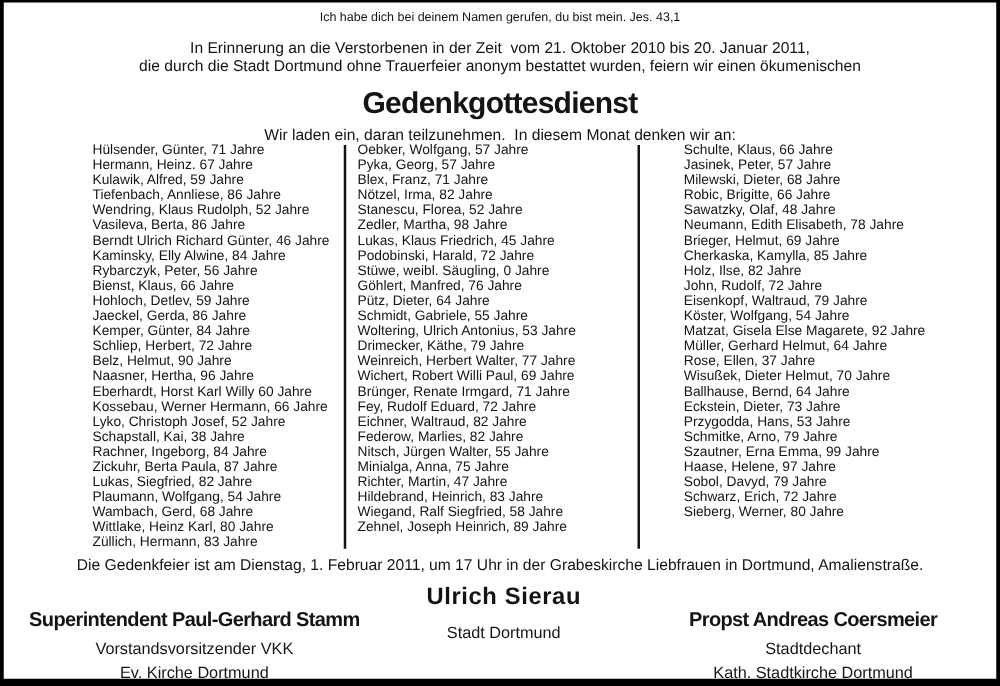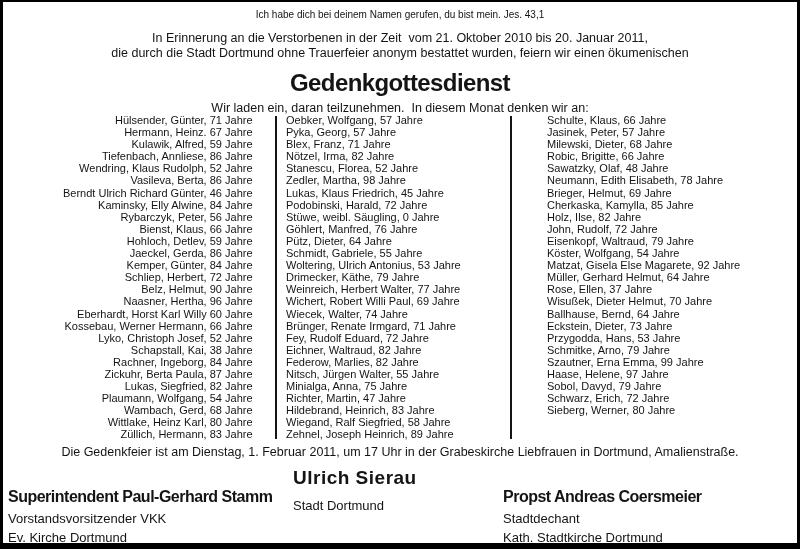--- a/index.html
+++ b/index.html
@@ -23,41 +23,41 @@
   .title { margin-top: 8px; font-size: 24px; font-weight: bold; letter-spacing: -0.6px; text-align: center; }
   .invitation { margin-top: 4px; font-size: 12.5px; }
 
   .names-col {
     position: absolute;
     top: 112px;
     font-size: 11px;
     line-height: 12.1px;
     white-space: nowrap;
   }
-  .col-1 { left: 60px; text-align: right; }
+  .col-1 { left: 71px; }
   .col-2 { left: 283px; }
   .col-3 { left: 544px; }
   .v-divider {
     position: absolute;
     top: 114px;
     height: 323px;
     width: 2px;
     background: #141414;
   }
   .div-1 { left: 272px; }
   .div-2 { left: 507px; }
 
   .ceremony {
     position: absolute;
     top: 443px;
     left: 0; right: 0;
     text-align: center;
     font-size: 12.5px;
   }
-  .sig { position: absolute; text-align: left; }
+  .sig { position: absolute; text-align: center; }
   .sig-center { top: 464px; left: 290px; width: 220px; }
   .sig-center .sig-name { font-size: 19px; font-weight: bold; line-height: 24px; letter-spacing: 0.5px; }
   .sig-center .sig-role { font-size: 13px; line-height: 20px; }
   .sig-center .sig-roles { margin-top: 6px; }
   .sig-left  { top: 485px; left: 5px;  width: 295px; }
   .sig-right { top: 485px; left: 500px; width: 295px; }
   .sig-side .sig-name { font-size: 16px; font-weight: bold; line-height: 20px; letter-spacing: -0.5px; }
   .sig-side .sig-role { font-size: 13px; line-height: 19px; }
   .sig-side .sig-roles { margin-top: 2px; }
 </style>
@@ -116,21 +116,20 @@
       <div>Lukas, Klaus Friedrich, 45 Jahre</div>
       <div>Podobinski, Harald, 72 Jahre</div>
       <div>Stüwe, weibl. Säugling, 0 Jahre</div>
       <div>Göhlert, Manfred, 76 Jahre</div>
       <div>Pütz, Dieter, 64 Jahre</div>
       <div>Schmidt, Gabriele, 55 Jahre</div>
       <div>Woltering, Ulrich Antonius, 53 Jahre</div>
       <div>Drimecker, Käthe, 79 Jahre</div>
       <div>Weinreich, Herbert Walter, 77 Jahre</div>
       <div>Wichert, Robert Willi Paul, 69 Jahre</div>
-      <div>Wiecek, Walter, 74 Jahre</div>
       <div>Brünger, Renate Irmgard, 71 Jahre</div>
       <div>Fey, Rudolf Eduard, 72 Jahre</div>
       <div>Eichner, Waltraud, 82 Jahre</div>
       <div>Federow, Marlies, 82 Jahre</div>
       <div>Nitsch, Jürgen Walter, 55 Jahre</div>
       <div>Minialga, Anna, 75 Jahre</div>
       <div>Richter, Martin, 47 Jahre</div>
       <div>Hildebrand, Heinrich, 83 Jahre</div>
       <div>Wiegand, Ralf Siegfried, 58 Jahre</div>
       <div>Zehnel, Joseph Heinrich, 89 Jahre</div>

